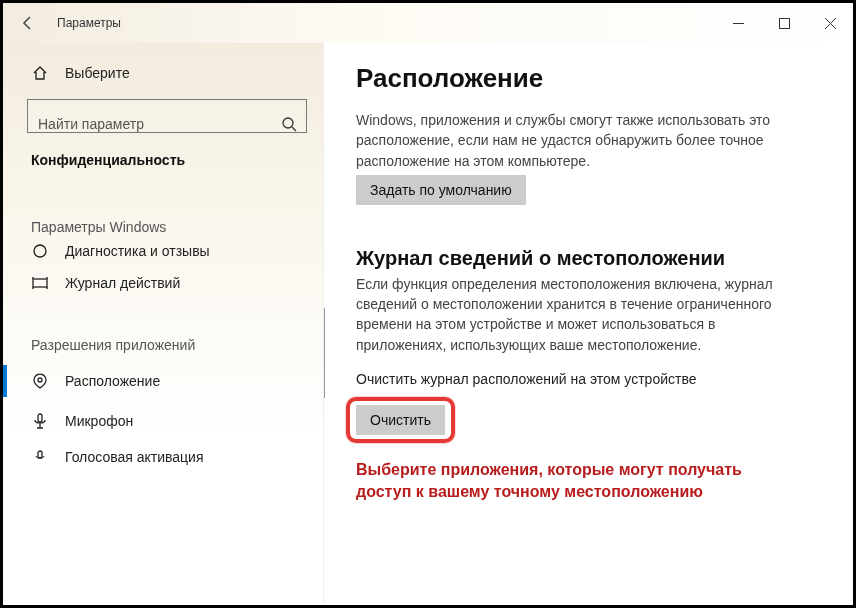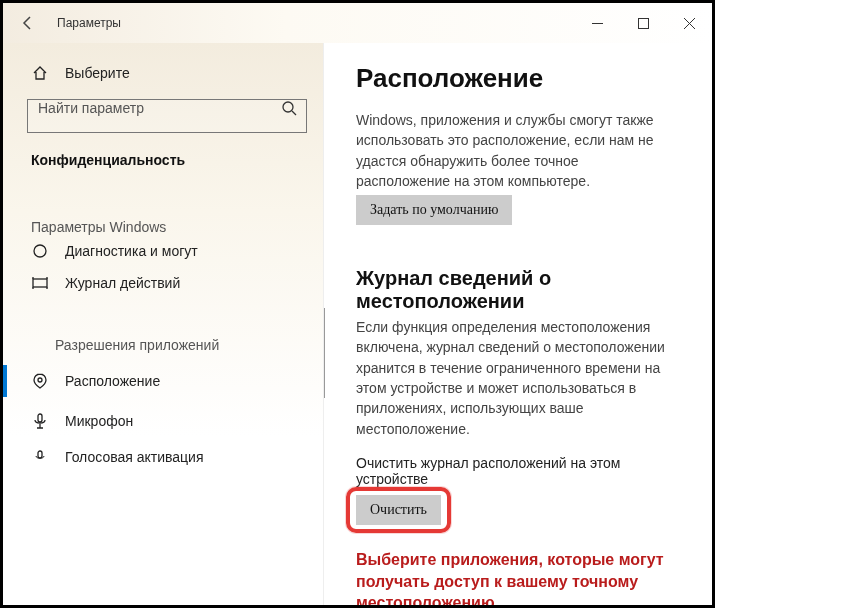--- a/index.html
+++ b/index.html
@@ -1,18 +1,18 @@
 <!DOCTYPE html>
 <html><head>
 <meta charset="utf-8">
 <style>
   * { box-sizing: border-box; margin: 0; padding: 0; }
   html, body { width: 856px; height: 608px; overflow: hidden; font-family: "Segoe UI", Arial, sans-serif; }
   .frame {
-    width: 715px; height: 608px; border: 3px solid #000; position: relative;
+    width: 856px; height: 608px; border: 3px solid #000; position: relative;
     background: #fff;
   }
   .titlebar {
     height: 40px; display: flex; align-items: center; padding-left: 10px;
     background: linear-gradient(to right, #f3ece0, #fdfaf3 40%, #ffffff);
   }
   .back-btn { width: 30px; height: 30px; display:flex; align-items:center; justify-content:center; color:#444; }
   .back-btn svg { width:16px; height:16px; }
   .title { margin-left: 14px; font-size: 12px; color:#333; }
   .win-controls { margin-left:auto; display:flex; }
@@ -34,21 +34,21 @@
   .selected::before {
     content:""; position:absolute; left:0; top:4px; bottom:4px; width:4px; background:#0078d4;
   }
   .group-heading {
     padding: 18px 28px 8px 28px; font-size: 14px; color:#555;
   }
   .bold-label { font-weight:600; color:#111; }
 
   .search-box {
     margin: 6px 16px 10px 24px; height: 34px; border:1px solid #777;
-    display:flex; align-items:flex-start; background: rgba(255,255,255,0.15);
+    display:flex; align-items:flex-end; background: rgba(255,255,255,0.15);
   }
   .search-input {
     flex:1; border:none; background:transparent; outline:none; padding:0 10px;
     font-size:14px; color:#333;
   }
   .search-input::placeholder { color:#555; }
   .search-icon { width:34px; display:flex; align-items:center; justify-content:center; color:#333; }
   .cut-item { height: 20px; overflow:hidden; align-items:flex-start; }
   .cut-item-bottom { height: 24px; overflow:hidden; align-items:flex-end; }
 
@@ -61,24 +61,24 @@
   }
   .page-title { font-size: 26px; font-weight:600; margin-bottom: 4px; color:#111; }
   .cut-heading {
     font-size: 20px; color:#111; height: 8px; overflow:hidden; display:flex; align-items:flex-end;
     margin-bottom: 4px; font-weight:600;
   }
 
   .desc { font-size: 14px; color:#444; line-height: 1.45; margin: 4px 0; max-width: 430px; }
   .btn {
     display:inline-block; background:#ccc; border:none; padding: 7px 14px;
-    font-size: 14px; color:#111; font-family:Liberation Serif, serif;
+    font-size: 14px; color:#111; font-family:Liberation Sans, sans-serif;
   }
   .section-h { font-size: 20px; font-weight:600; color:#111; margin-top: 28px; }
-  .sub-line { font-size:14px; color:#222; margin: 16px 0 8px 0; }
+  .sub-line { font-size:14px; color:#222; margin: 16px 0 18px 0; }
 
   .highlight-border {
     position:absolute; border:4px solid #e53935; border-radius:10px; pointer-events:none;
     box-shadow: 0 0 0 1px rgba(229,57,53,0.2);
   }
 
   .apps-heading { font-size: 16px; font-weight:600; color:#b91c1c; margin-top: 24px; line-height:1.35; max-width:440px; }
 </style>
 </head>
 <body>
@@ -139,34 +139,34 @@
       </div>
 
       <div class="group-heading" style="margin-top:24px;">Параметры Windows</div>
 
       <div class="side-item cut-item">
         <span class="icon">
           <svg viewBox="0 0 16 16">
               <circle cx="8" cy="8" r="6" fill="none" stroke="currentColor" stroke-width="1.3"></circle>
             </svg>
         </span>
-        <span>Диагностика и могут</span>
+        <span>Диагностика и отзывы</span>
       </div>
 
       <div class="side-item">
         <span class="icon">
           <svg viewBox="0 0 16 16">
               <rect x="1" y="4" width="14" height="8" fill="none" stroke="currentColor" stroke-width="1.3"></rect>
               <path d="M1 4 L1 2 M15 4 L15 2 M1 12 L1 14 M15 12 L15 14" stroke="currentColor" stroke-width="1.3"></path>
             </svg>
         </span>
         <span>Журнал действий</span>
       </div>
 
-      <div class="group-heading" style="margin-top:16px;margin-left:24px;">Разрешения приложений</div>
+      <div class="group-heading" style="margin-top:16px;">Разрешения приложений</div>
 
       <div class="side-item selected">
         <span class="icon">
           <svg viewBox="0 0 16 16">
               <path d="M8 1 C4.7 1 2 3.7 2 7 C2 11 8 15 8 15 C8 15 14 11 14 7 C14 3.7 11.3 1 8 1 Z" fill="none" stroke="currentColor" stroke-width="1.3"></path>
               <circle cx="8" cy="7" r="2" fill="none" stroke="currentColor" stroke-width="1.3"></circle>
             </svg>
         </span>
         <span>Расположение</span>
       </div>

